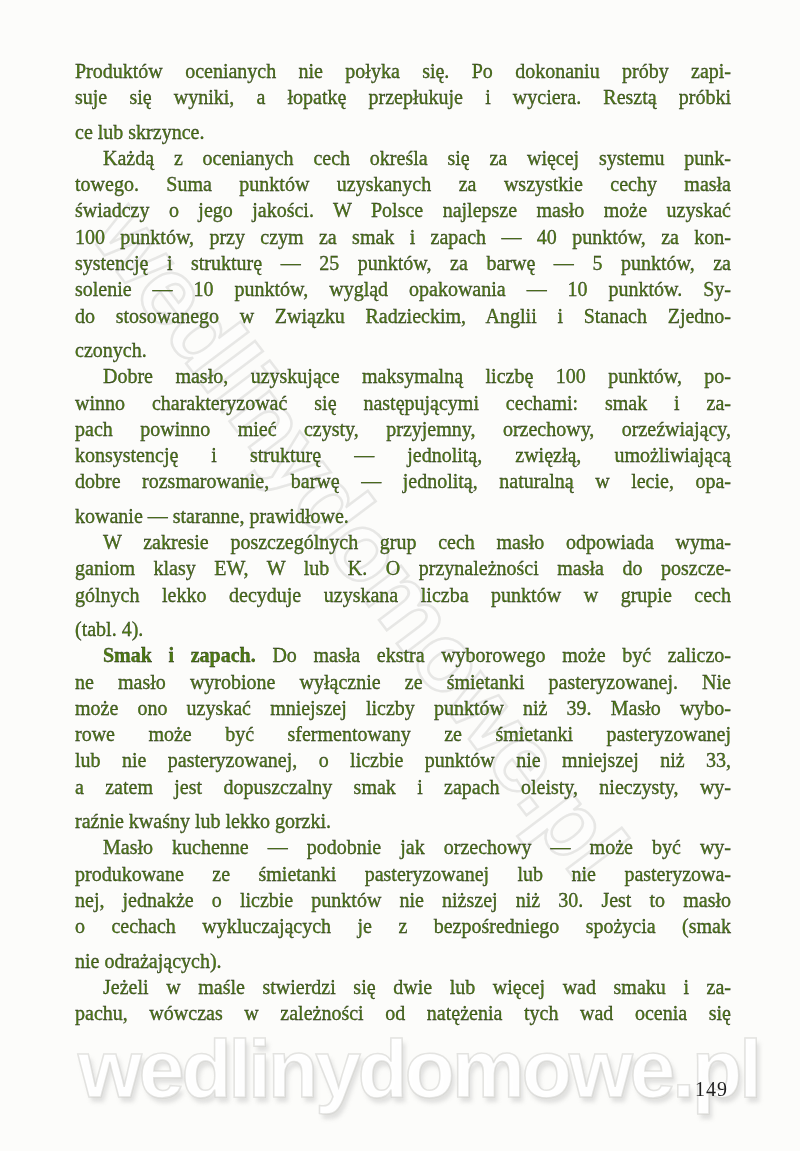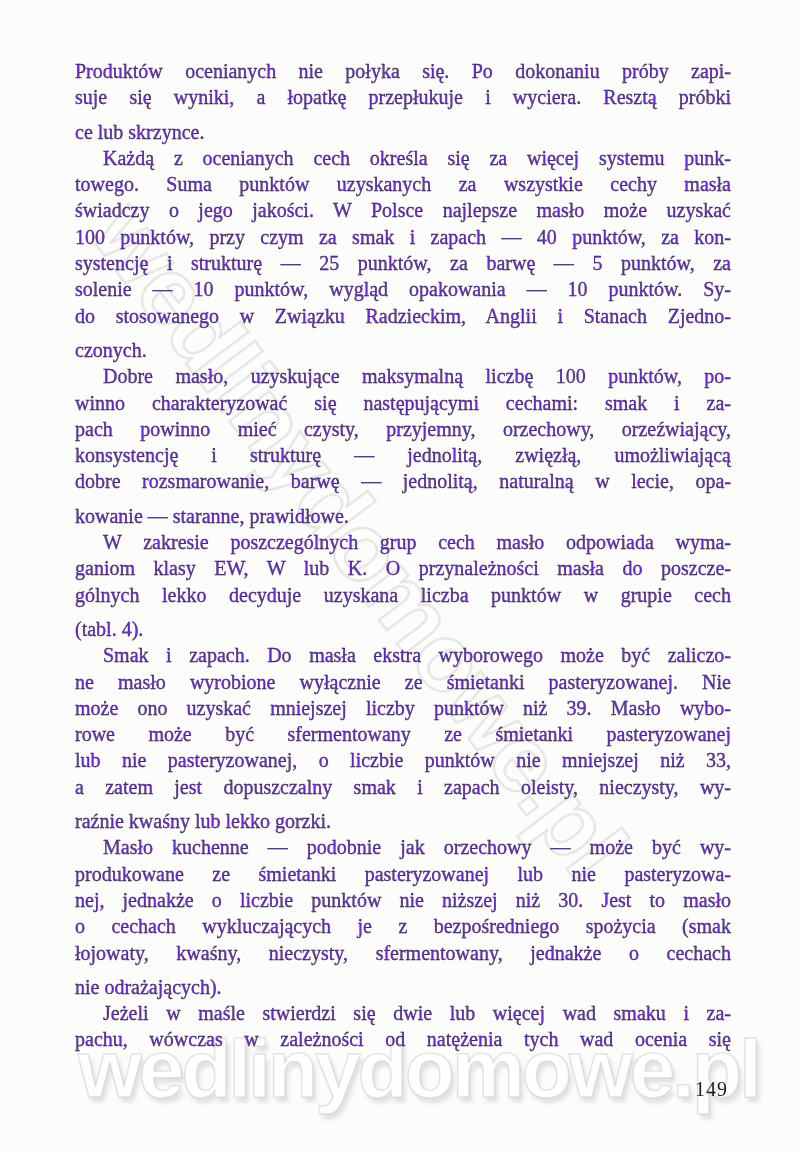--- a/index.html
+++ b/index.html
@@ -13,35 +13,35 @@
     width: 800px; height: 1151px;
     background: #fcfcfa;
     overflow: hidden;
   }
   
   #text-block {
     position: absolute;
     left: 75px; top: 58px;
     width: 656px;
     z-index: 2;
-    color: #6d28d9;
+    color: #4d7c0f;
     font-size: 20px;
     -webkit-text-stroke: 0.3px #1e1e1e;
   }
   .line {
     height: 26.3px;
     line-height: 26.3px;
     text-align: justify;
     text-align-last: justify;
     white-space: normal;
     overflow: visible;
   }
   .line.end { text-align-last: left; margin-top: 8px; }
   .line.indent { text-indent: 28px; }
-  .line b { font-weight: normal; }
+  .line b { font-weight: bold; }
   
   #footer-watermark {
     position: absolute;
     left: 78px; top: 1028px;
     z-index: 1;
     font-family: "Liberation Sans", sans-serif;
     font-weight: bold;
     font-size: 82px;
     letter-spacing: -3px;
     line-height: 82px;
@@ -119,21 +119,20 @@
         <div class="line">rowe może być sfermentowany ze śmietanki pasteryzowanej</div>
         <div class="line">lub nie pasteryzowanej, o liczbie punktów nie mniejszej niż 33,</div>
         <div class="line">a zatem jest dopuszczalny smak i zapach oleisty, nieczysty, wy-</div>
         <div class="line end">raźnie kwaśny lub lekko gorzki.</div>
       </div>
       <div>
         <div class="line indent">Masło kuchenne — podobnie jak orzechowy — może być wy-</div>
         <div class="line">produkowane ze śmietanki pasteryzowanej lub nie pasteryzowa-</div>
         <div class="line">nej, jednakże o liczbie punktów nie niższej niż 30. Jest to masło</div>
         <div class="line">o cechach wykluczających je z bezpośredniego spożycia (smak</div>
-        <div class="line">łojowaty, kwaśny, nieczysty, sfermentowany, jednakże o cechach</div>
         <div class="line end">nie odrażających).</div>
       </div>
       <div>
         <div class="line indent">Jeżeli w maśle stwierdzi się dwie lub więcej wad smaku i za-</div>
         <div class="line">pachu, wówczas w zależności od natężenia tych wad ocenia się</div>
       </div>
     </div>
   <div id="page-number">149</div>
 </div>
 

